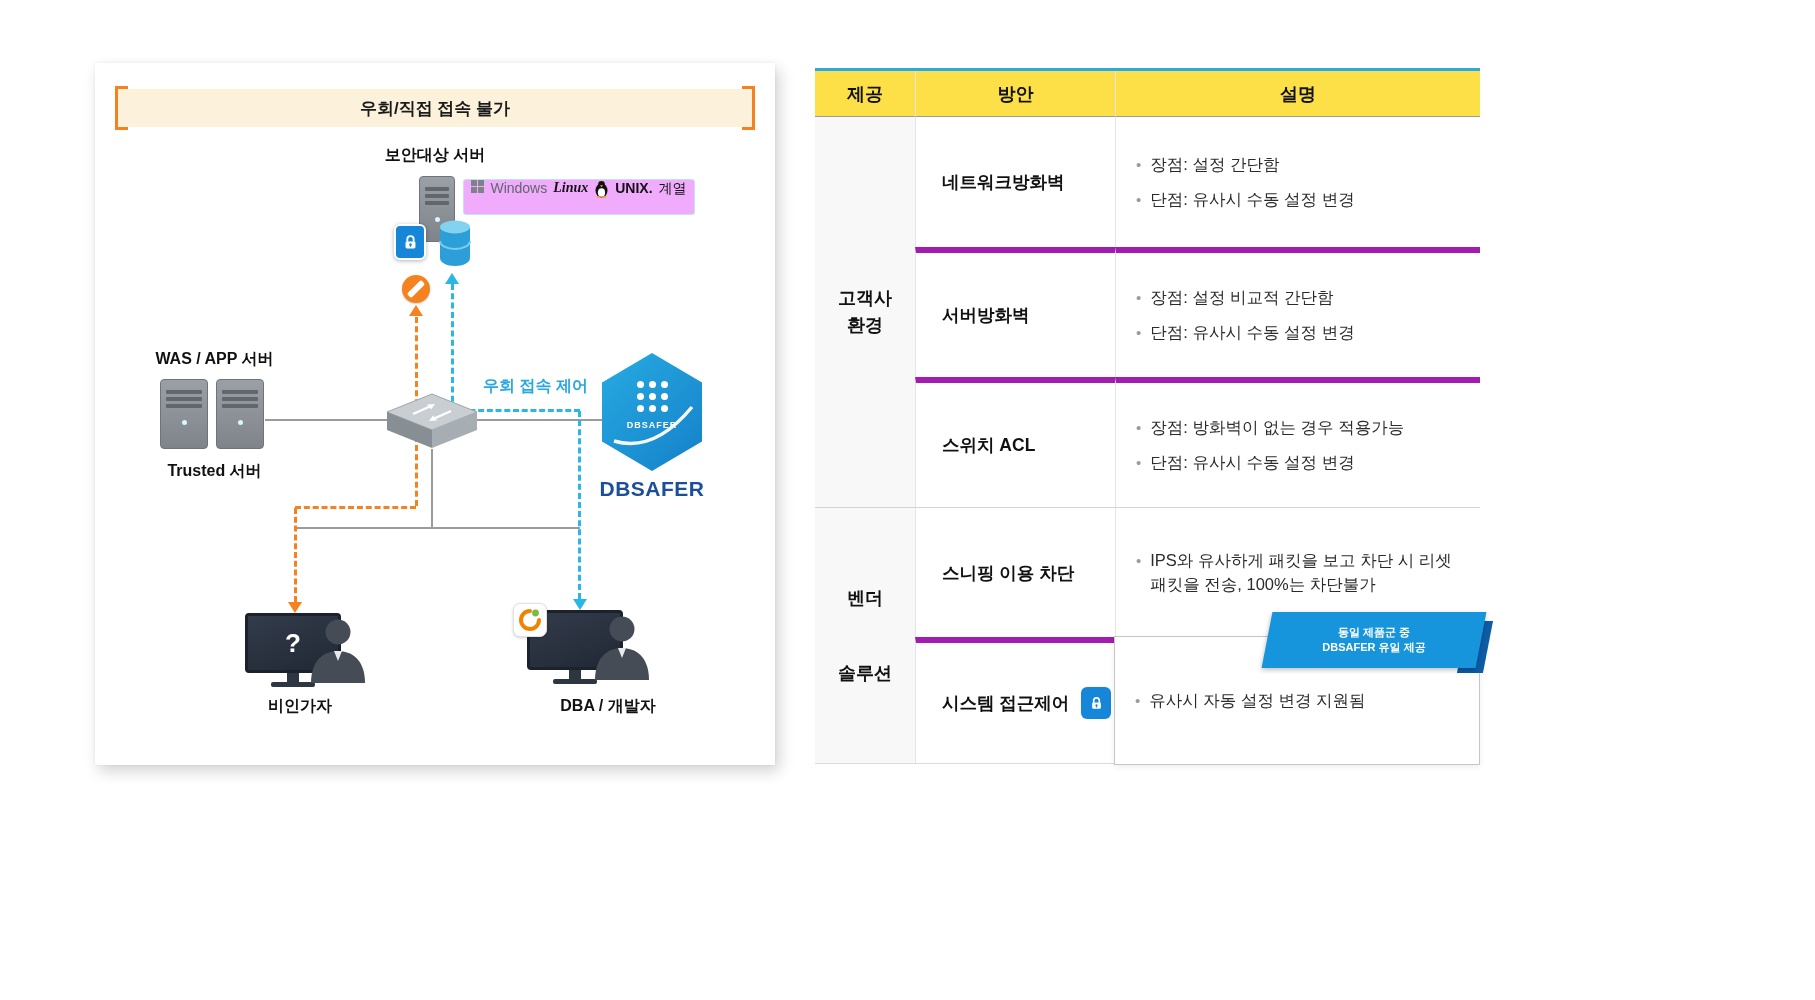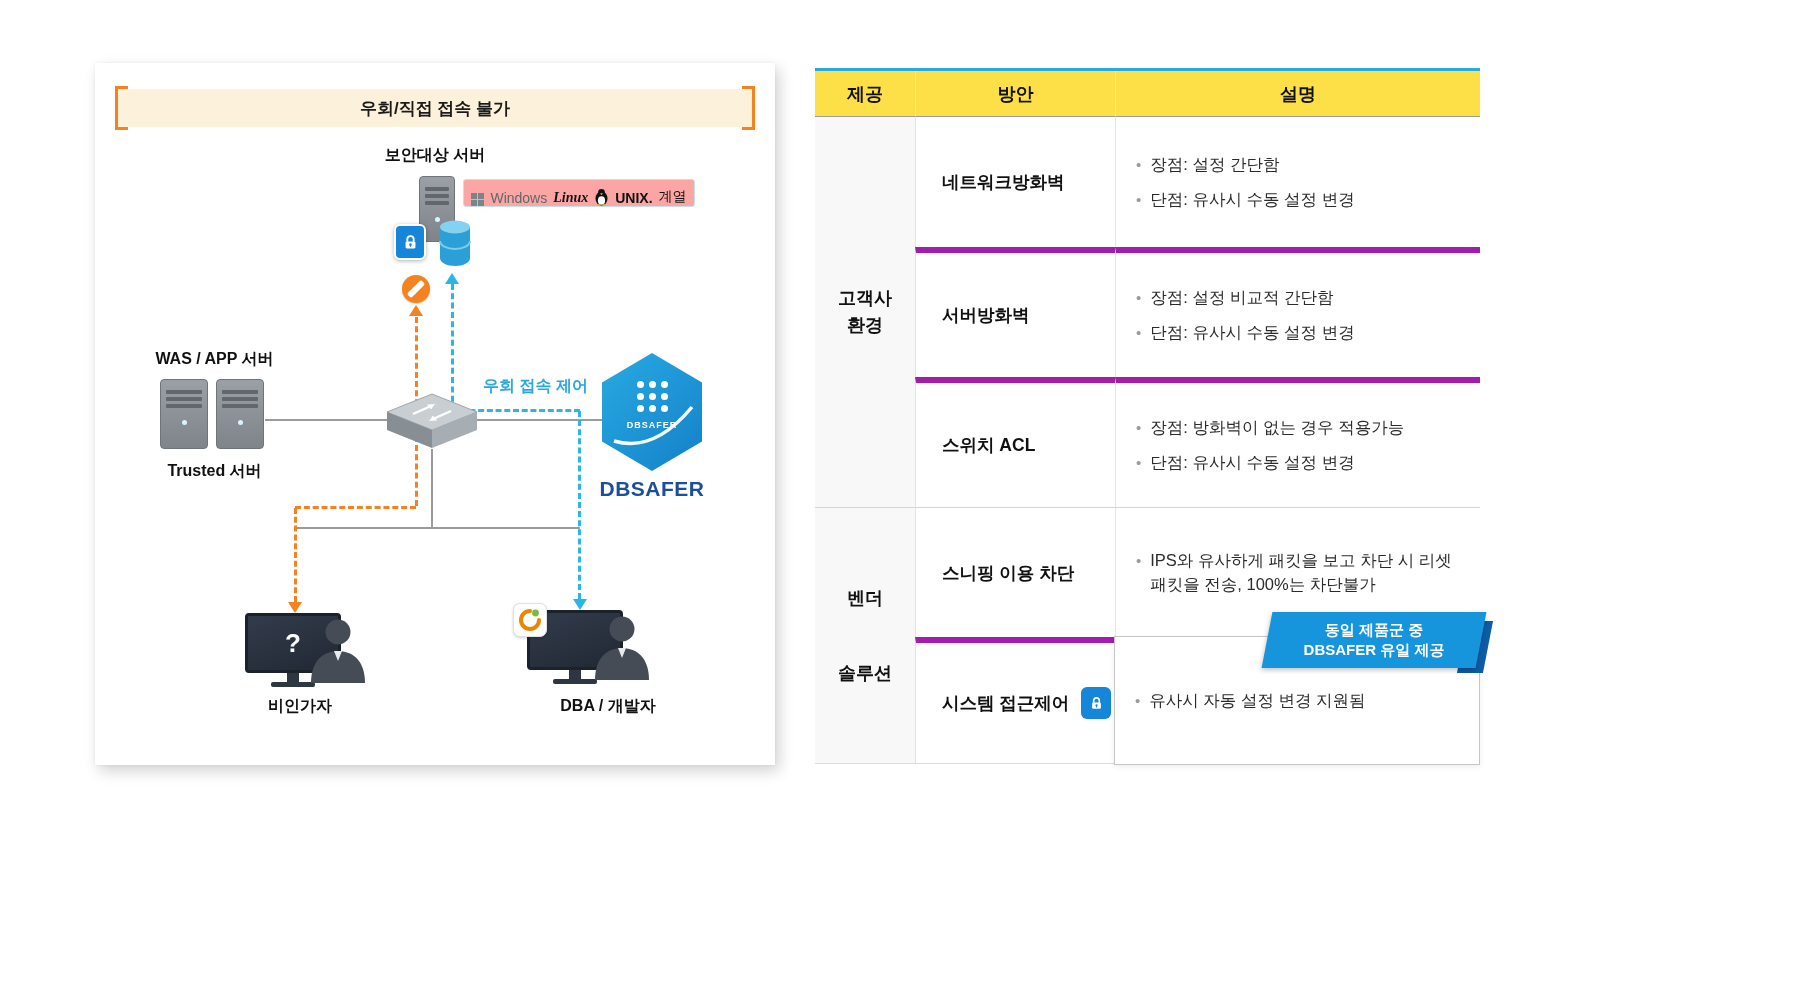--- a/index.html
+++ b/index.html
@@ -16,22 +16,22 @@
   .bracket.l{left:0;border-left:3px solid #F5821F;border-top:3px solid #F5821F;border-bottom:3px solid #F5821F;}
   .bracket.r{right:0;border-right:3px solid #F5821F;border-top:3px solid #F5821F;border-bottom:3px solid #F5821F;}
   .lbl{position:absolute;font-weight:bold;font-size:16px;text-align:center;color:#111;}
 
   
   .server{position:absolute;background:linear-gradient(#9AA0A5,#7E848A);border:1px solid #6E747A;
           border-radius:4px;box-sizing:border-box;padding-top:7px;}
   .server i{display:block;height:4px;background:#61676D;margin:3px 5px;border-radius:1px;}
   .server b{display:block;width:5px;height:5px;background:#D8F4FF;border-radius:50%;margin:12px auto 0;}
 
-  .osbadge{position:absolute;left:368px;top:116px;width:232px;height:28px;background:#fca5a5;
-           border:1px solid #BFE3F5;border-radius:3px;display:flex;align-items:flex-end;
+  .osbadge{position:absolute;left:368px;top:116px;width:232px;height:36px;background:#f0abfc;
+           border:1px solid #BFE3F5;border-radius:3px;display:flex;align-items:flex-start;
            justify-content:center;gap:6px;box-sizing:border-box;}
   .winlogo{display:inline-grid;grid-template-columns:6px 6px;gap:1px;}
   .winlogo i{width:6px;height:6px;background:#7C8489;}
   .wintext{color:#5F686D;font-size:14px;}
   .linuxtext{font-family:"Liberation Serif",serif;font-style:italic;font-weight:bold;font-size:14px;color:#111;}
   .unixtext{font-weight:bold;font-size:14px;color:#111;}
   .ostail{font-size:14px;color:#111;}
 
   .lockbadge{display:flex;align-items:center;justify-content:center;background:#1586D8;border-radius:6px;}
   .lockbadge.onserver{position:absolute;left:299px;top:161px;width:32px;height:36px;border:2px solid #fff;
@@ -99,21 +99,21 @@
 
   .hlbox{position:absolute;left:299px;top:565px;width:366px;height:129px;background:#fff;
          border:1px solid #C6C6C6;box-sizing:border-box;display:flex;align-items:center;
          padding-left:20px;z-index:3;font-size:16.5px;color:#2B2B2B;box-shadow:0 2px 6px rgba(0,0,0,.07);}
   .ribbon{position:absolute;left:452px;top:541px;width:214px;height:56px;z-index:4;}
   .rb-fold{position:absolute;right:-7px;top:9px;width:26px;height:52px;background:#0D5CA6;
            transform:skewX(-11deg);z-index:0;}
   .rb-bg{position:absolute;inset:0;background:#1795DC;transform:skewX(-11deg);z-index:1;
          box-shadow:0 2px 5px rgba(0,0,0,.25);}
   .rb-text{position:absolute;inset:0;display:flex;flex-direction:column;align-items:center;
-           justify-content:center;color:#fff;font-weight:bold;font-size:15px;line-height:1.35;z-index:2;}
+           justify-content:center;color:#fff;font-weight:bold;font-size:11px;line-height:1.35;z-index:2;}
 </style>
 </head>
 <body>
 
 <div class="card">
 
   <div class="banner">
     <span class="bracket l"></span>
     <span>우회/직접 접속 불가</span>
     <span class="bracket r"></span>

